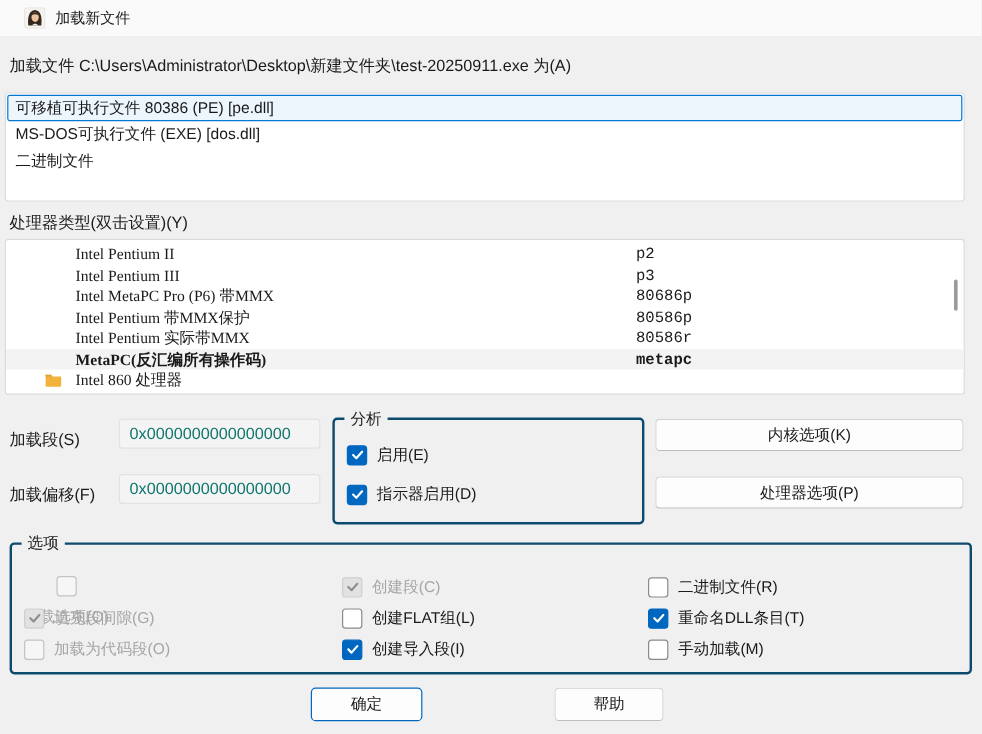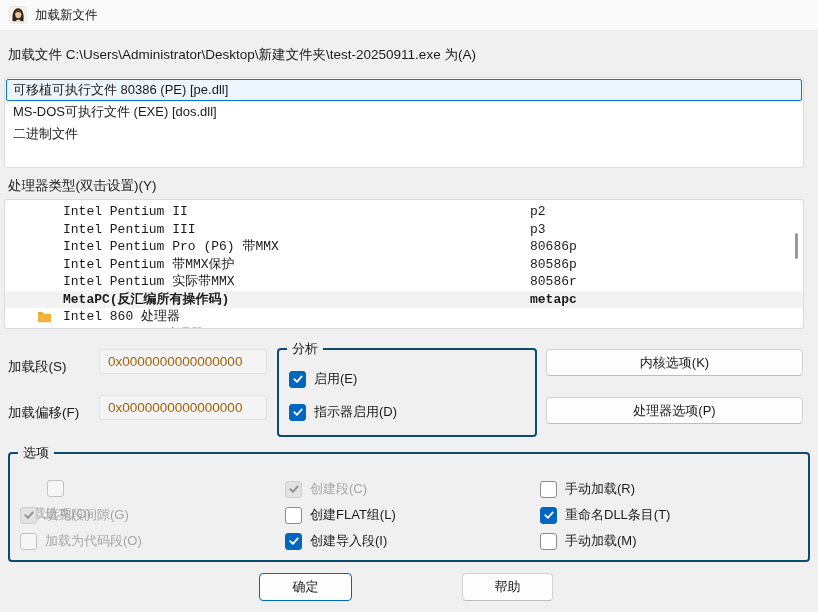--- a/index.html
+++ b/index.html
@@ -2,46 +2,46 @@
 <html><head>
 <meta charset="utf-8">
 <style>
   html,body{margin:0;padding:0;}
   body{width:818px;height:612px;overflow:hidden;background:#f0f0f0;
        font-family:"Liberation Sans",sans-serif;font-size:13px;color:#1a1a1a;position:relative;}
   .dialog{position:absolute;inset:0;}
 
   
   .titlebar{position:absolute;left:0;top:0;width:818px;height:31px;background:#fafafa;
-            border-bottom:1px solid #ededed;display:flex;align-items:center;gap:8px;padding-left:9px;box-sizing:border-box;}
+            border-bottom:1px solid #ededed;display:flex;align-items:center;gap:8px;padding-left:20px;box-sizing:border-box;}
   .titlebar .title{font-size:12.5px;}
 
   .fileprompt{position:absolute;left:8px;top:46px;font-size:13.5px;white-space:nowrap;}
 
   
   .listbox{position:absolute;background:#ffffff;border:1px solid #dcdcdc;border-radius:3px;box-sizing:border-box;}
   #formatList{left:4px;top:77px;width:800px;height:91px;padding:1px;}
   .fmt-item{height:20px;line-height:20px;padding-left:6px;font-size:13px;border:1px solid transparent;border-radius:2px;white-space:nowrap;}
   .fmt-item.selected{background:#eef6fd;border-color:#0078d4;}
 
   .proclabel{position:absolute;left:8px;top:177px;font-size:13.5px;}
   #procList{left:4px;top:199px;width:800px;height:130px;overflow:hidden;
             font-family:"Liberation Mono","DejaVu Sans Mono",monospace;font-size:13px;padding-top:3px;}
   .proc-row{position:relative;height:17.5px;line-height:17.5px;white-space:nowrap;}
   .proc-row.hl{background:#f3f3f3;}
-  .proc-name{position:absolute;left:58px;}
+  .proc-name{position:absolute;left:58px;font-family:Liberation Serif, serif;}
   .proc-code{position:absolute;left:525px;}
   .b{font-weight:bold;}
   .folder-ic{position:absolute;left:32px;top:2px;width:15px;height:13px;}
   .vthumb{position:absolute;right:5px;top:33px;width:3px;height:26px;background:#9a9a9a;border-radius:2px;}
 
   
   .fieldlabel{position:absolute;left:8px;font-size:13.5px;}
   .hexinput{position:absolute;left:99px;width:168px;height:25px;box-sizing:border-box;
-            background:#f4f4f4;border:1px solid #e2e2e2;border-radius:3px;color:#a16207;
+            background:#f4f4f4;border:1px solid #e2e2e2;border-radius:3px;color:#0f766e;
             font-family:"Liberation Sans",sans-serif;font-size:13.5px;padding:0 4px 0 8px;outline:none;}
 
   
   .group{position:absolute;border:2px solid #0c4a6e;border-radius:4px;box-sizing:border-box;}
   .legend{position:absolute;top:-9px;left:8px;background:#f0f0f0;padding:0 5px;font-size:13px;line-height:16px;}
 
   
   .btn{position:absolute;background:#fdfdfd;border:1px solid #d2d2d2;border-bottom-color:#bdbdbd;border-radius:4px;
        display:flex;align-items:center;justify-content:center;font-size:13px;box-sizing:border-box;cursor:default;}
   .btn.default{border:1.5px solid #0067c0;}
@@ -87,21 +87,21 @@
   <div class="listbox" id="procList">
       <div class="proc-row">
         <span class="proc-name">Intel Pentium II</span>
         <span class="proc-code">p2</span>
       </div>
       <div class="proc-row">
         <span class="proc-name">Intel Pentium III</span>
         <span class="proc-code">p3</span>
       </div>
       <div class="proc-row">
-        <span class="proc-name">Intel Pentium Pro (P6) 带MMX</span>
+        <span class="proc-name">Intel MetaPC Pro (P6) 带MMX</span>
         <span class="proc-code">80686p</span>
       </div>
       <div class="proc-row">
         <span class="proc-name">Intel Pentium 带MMX保护</span>
         <span class="proc-code">80586p</span>
       </div>
       <div class="proc-row">
         <span class="proc-name">Intel Pentium 实际带MMX</span>
         <span class="proc-code">80586r</span>
       </div>
@@ -193,21 +193,21 @@
     <div class="checkrow" style="left: 285px; top: 532px;">
       <span class="cb on">
         <svg viewBox="0 0 16 16" width="12" height="12">
           <path d="M3 8.2 L6.6 11.8 L13 4.6" fill="none" stroke="#ffffff" stroke-width="2.4" stroke-linecap="round" stroke-linejoin="round"></path>
         </svg>
       </span>
       <span class="cblabel">创建导入段(I)</span>
     </div>
     <div class="checkrow" style="left: 540px; top: 480px;">
       <span class="cb"></span>
-      <span class="cblabel">手动加载(R)</span>
+      <span class="cblabel">二进制文件(R)</span>
     </div>
     <div class="checkrow" style="left: 540px; top: 506px;">
       <span class="cb on">
         <svg viewBox="0 0 16 16" width="12" height="12">
           <path d="M3 8.2 L6.6 11.8 L13 4.6" fill="none" stroke="#ffffff" stroke-width="2.4" stroke-linecap="round" stroke-linejoin="round"></path>
         </svg>
       </span>
       <span class="cblabel">重命名DLL条目(T)</span>
     </div>
     <div class="checkrow" style="left: 540px; top: 532px;">

